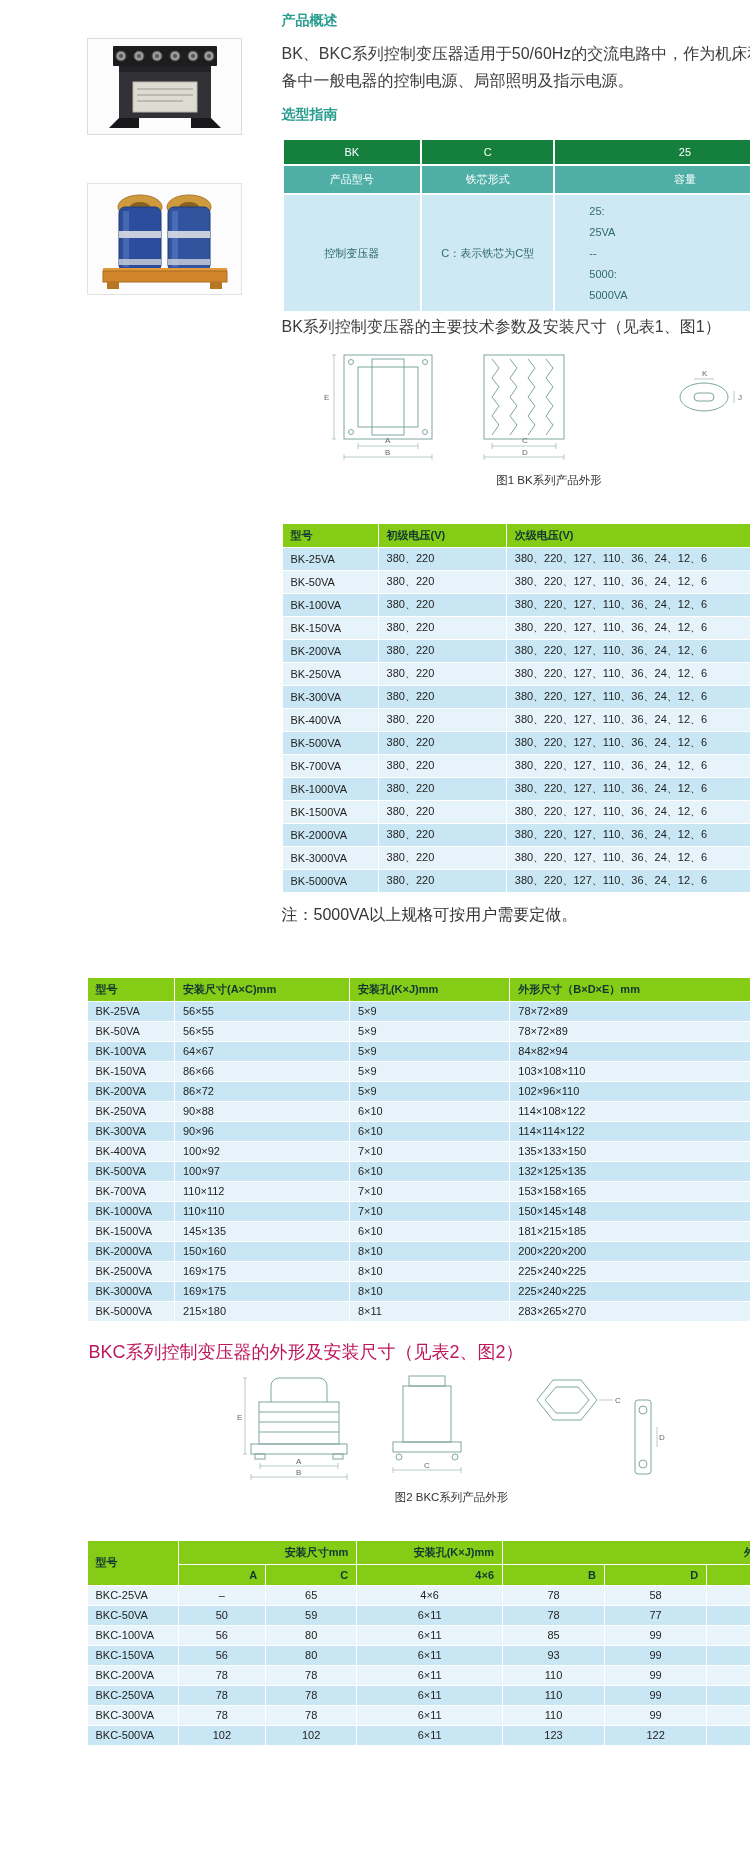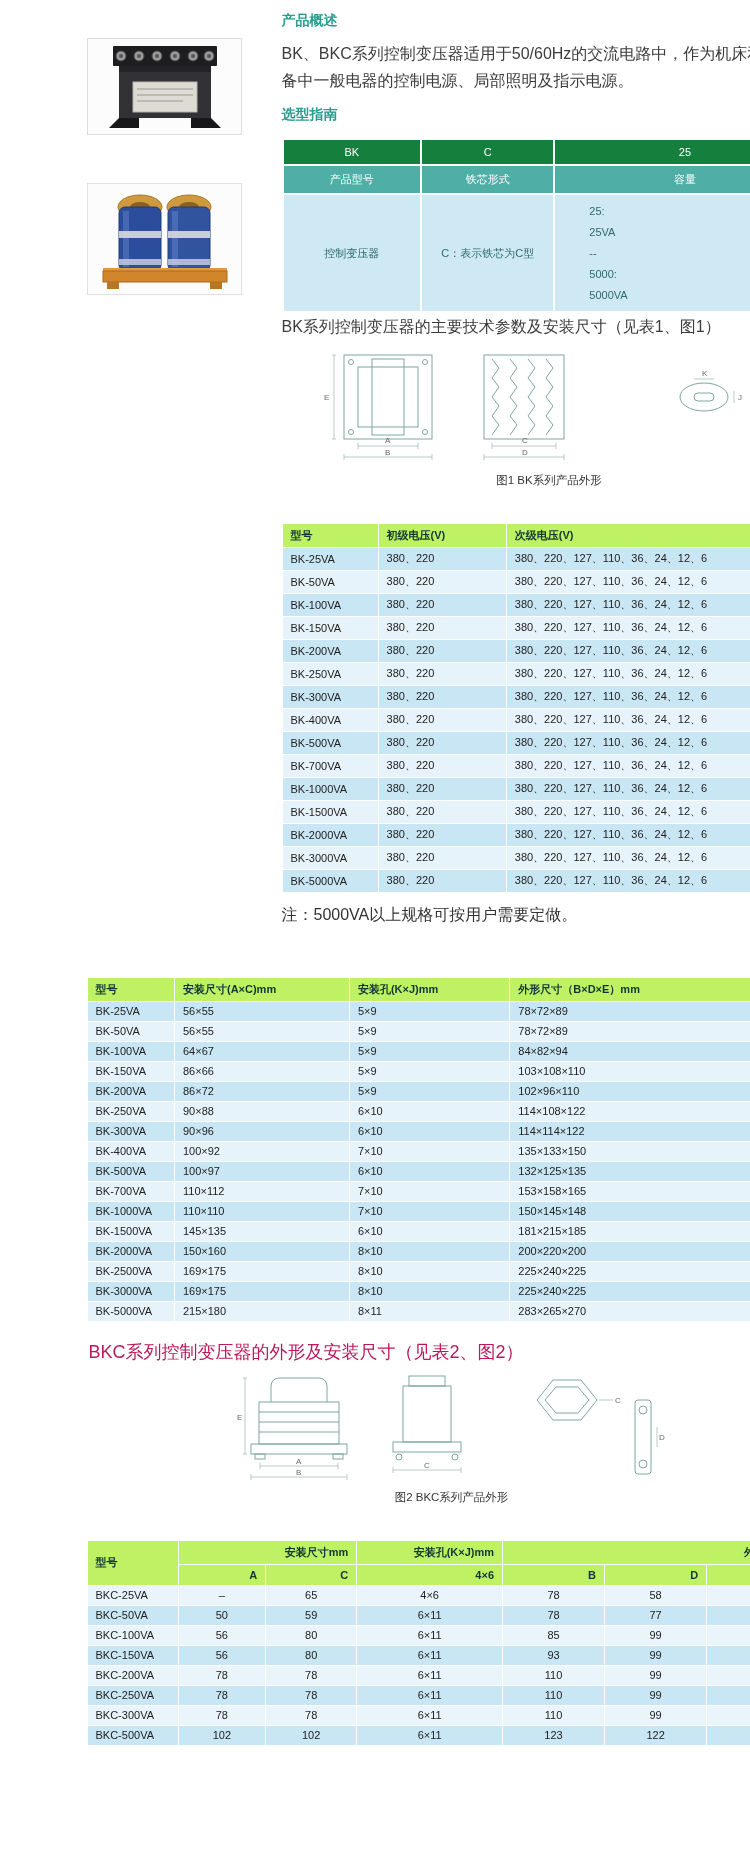--- a/index.html
+++ b/index.html
@@ -31,21 +31,21 @@
   .sel-table thead tr.h1 th { background: #15803d; color: #fff; font-weight: normal; padding: 6px 2px; text-align: center; }
   .sel-table thead tr.h2 th { background: #4fafa7; color: #fff; font-weight: normal; padding: 6px 2px; text-align: center; }
   .sel-table tbody td { background: #cfe9f4; color: #2e6b66; height: 118px; vertical-align: middle; text-align: center; }
   .sel-table td.capacity-cell { white-space: pre-line; text-align: left; padding-left: 34px; line-height: 1.9; }
 
   .fig-wrap { text-align: center; margin: 8px 0 0; }
   .fig-caption { text-align: center; font-size: 11.5px; color: #333; margin: 2px 0 12px; }
   .tbl-label { text-align: right; font-size: 16px; color: #444; margin: 4px 0 2px; }
 
   .data-table { width: 100%; font-size: 11px; }
-  .data-table th { background: #bef264; color: #123733; font-weight: bold; text-align: left; padding: 4px 8px; border: 1.5px solid #fff; }
+  .data-table th { background: #84cc16; color: #123733; font-weight: bold; text-align: left; padding: 4px 8px; border: 1.5px solid #fff; }
   .data-table td { padding: 3.5px 8px; border: 1.5px solid #fff; color: #222; text-align: left; overflow: hidden; }
   .data-table tbody tr:nth-child(odd) td  { background: #c9e6f4; }
   .data-table tbody tr:nth-child(even) td { background: #e7f3fa; }
 
   .note-text { font-size: 16px; color: #333; margin: 12px 0 0; }
 
   .full-section { margin: 28px 10px 0; width: 730px; }
   .intro2 { font-size: 18px; color: #be185d; margin: 18px 0 6px 2px; }
 
   .t2 th { text-align: right; }

